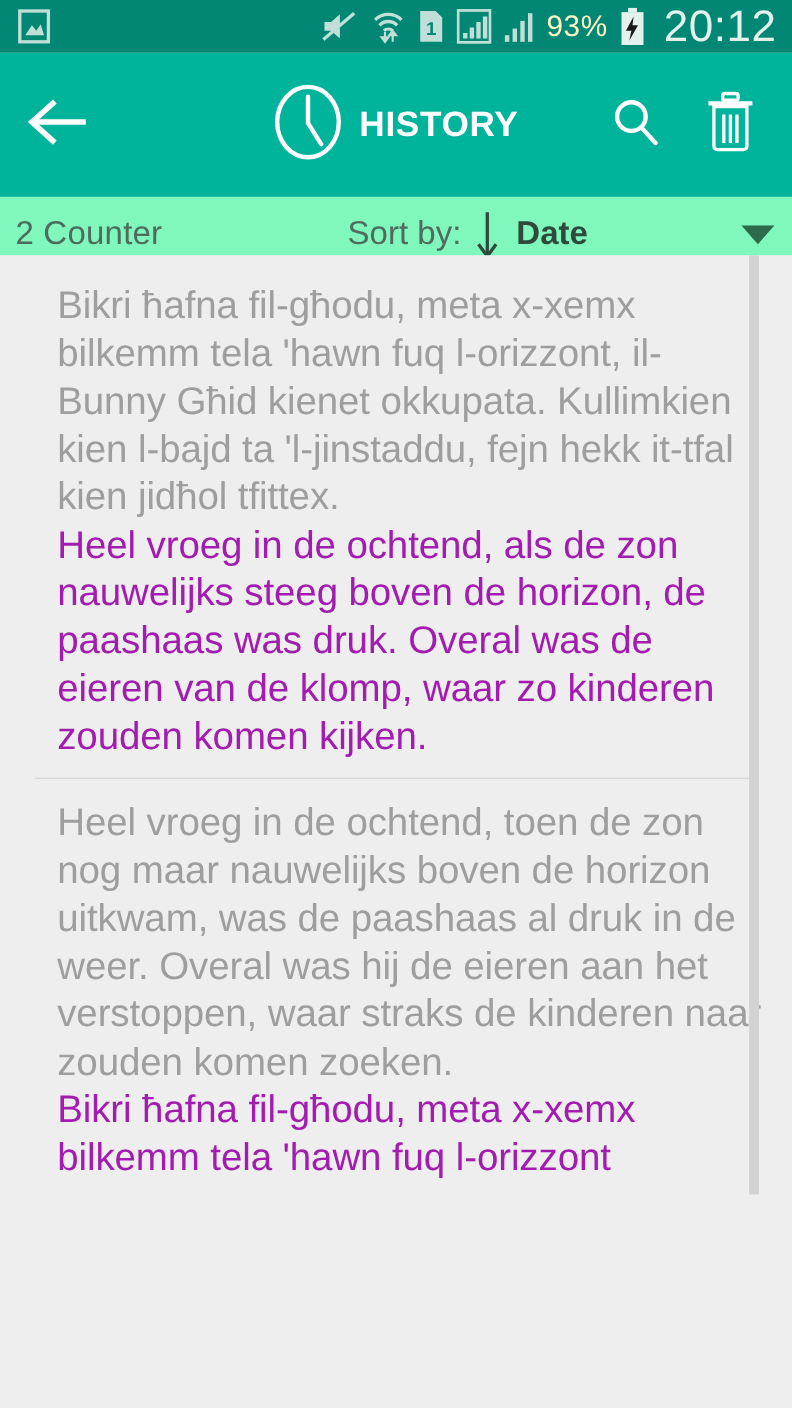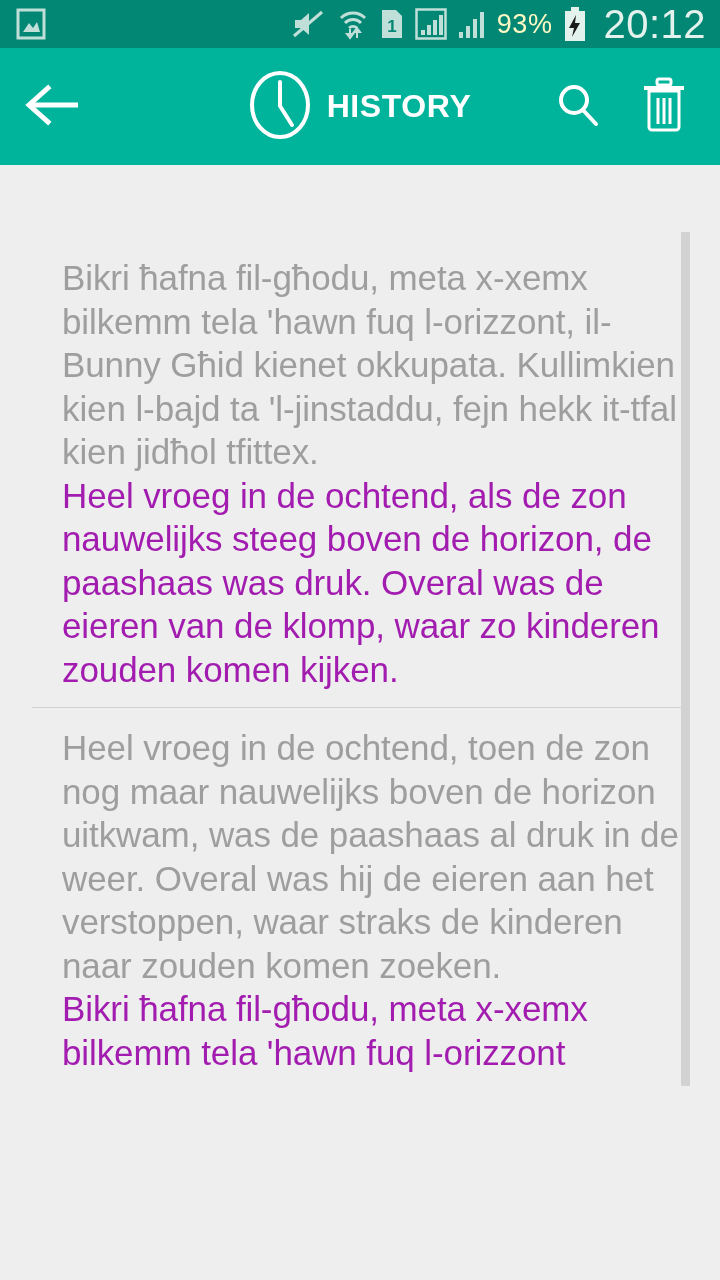--- a/index.html
+++ b/index.html
@@ -24,21 +24,21 @@
   .sb-pct {
     font-size:27px; color:#fef9c3; letter-spacing:0.5px;
     font-family:"Liberation Sans", sans-serif;
   }
   .sb-time {
     font-size:40px; color:#e4f2ee; margin-left:5px; letter-spacing:0.5px;
   }
 
   
   .appbar {
-    height:117px; background:#00b39b;
+    height:131px; background:#00b39b;
     display:flex; align-items:center; position:relative;
   }
   .ab-back { margin-left:22px; width:62px; height:62px;
              display:flex; align-items:center; justify-content:center; }
   .ab-title-wrap {
     position:absolute; left:0; right:0;
     display:flex; align-items:center; justify-content:center;
     gap:16px; pointer-events:none;
   }
   .ab-title {
@@ -66,21 +66,21 @@
   .sort-label { font-size:30px; color:#4f6b5c; }
   .sort-arrow { margin:0 14px 0 12px; display:flex; align-items:center; }
   .sort-value { font-size:30px; color:#2e4a3a; font-weight:bold; }
   .sort-caret { position:absolute; right:14px; display:flex; align-items:center; }
 
   
   .content {
     position:absolute; top:232px; left:0; right:0; bottom:0;
     background:#eeeeee; overflow:hidden;
   }
-  .entry { padding:0 22px 0 52px;margin-left:10px; }
+  .entry { padding:0 22px 0 52px; }
   .entry-sep {
     height:1px; background:#d2d2d2;
     margin:16px 30px 18px 32px;
   }
   .line-src, .line-dst {
     font-size:35px; line-height:43.5px;
     letter-spacing:-0.1px;
     word-wrap:break-word;
   }
   .line-src { color:#9e9e9e; }
@@ -199,20 +199,38 @@
             <path d="M9 14 h30 v36 a3 3 0 0 1 -3 3 h-24 a3 3 0 0 1 -3 -3 Z" fill="none" stroke="#ffffff" stroke-width="3"></path>
             <line x1="18" y1="21" x2="18" y2="47" stroke="#ffffff" stroke-width="3"></line>
             <line x1="24" y1="21" x2="24" y2="47" stroke="#ffffff" stroke-width="3"></line>
             <line x1="30" y1="21" x2="30" y2="47" stroke="#ffffff" stroke-width="3"></line>
           </svg>
         </span>
       </div>
     </div>
   </div>
 
+  <div class="sortbar">
+    <span class="counter">2 Counter</span>
+    <div class="sort-group">
+      <span class="sort-label">Sort by:</span>
+      <span class="sort-arrow">
+        <svg width="24" height="48" viewBox="0 0 24 48">
+          <line x1="12" y1="4" x2="12" y2="42" stroke="#2e4a3a" stroke-width="3"></line>
+          <polyline points="4,33 12,44 20,33" fill="none" stroke="#2e4a3a" stroke-width="3"></polyline>
+        </svg>
+      </span>
+      <span class="sort-value">Date</span>
+    </div>
+    <span class="sort-caret">
+      <svg width="34" height="22" viewBox="0 0 34 22">
+        <polygon points="2,3 32,3 17,20" fill="#2e6b4a"></polygon>
+      </svg>
+    </span>
+  </div>
 
   <div class="content">
 
     <div class="entry entry-first">
       <div class="line-src">Bikri ħafna fil-għodu, meta x-xemx bilkemm tela 'hawn fuq l-orizzont, il-Bunny Għid kienet okkupata. Kullimkien kien l-bajd ta 'l-jinstaddu, fejn hekk it-tfal kien jidħol tfittex.</div>
       <div class="line-dst">Heel vroeg in de ochtend, als de zon nauwelijks steeg boven de horizon, de paashaas was druk. Overal was de eieren van de klomp, waar zo kinderen zouden komen kijken.</div>
     </div>
 
     <div class="entry-sep"></div>
 

